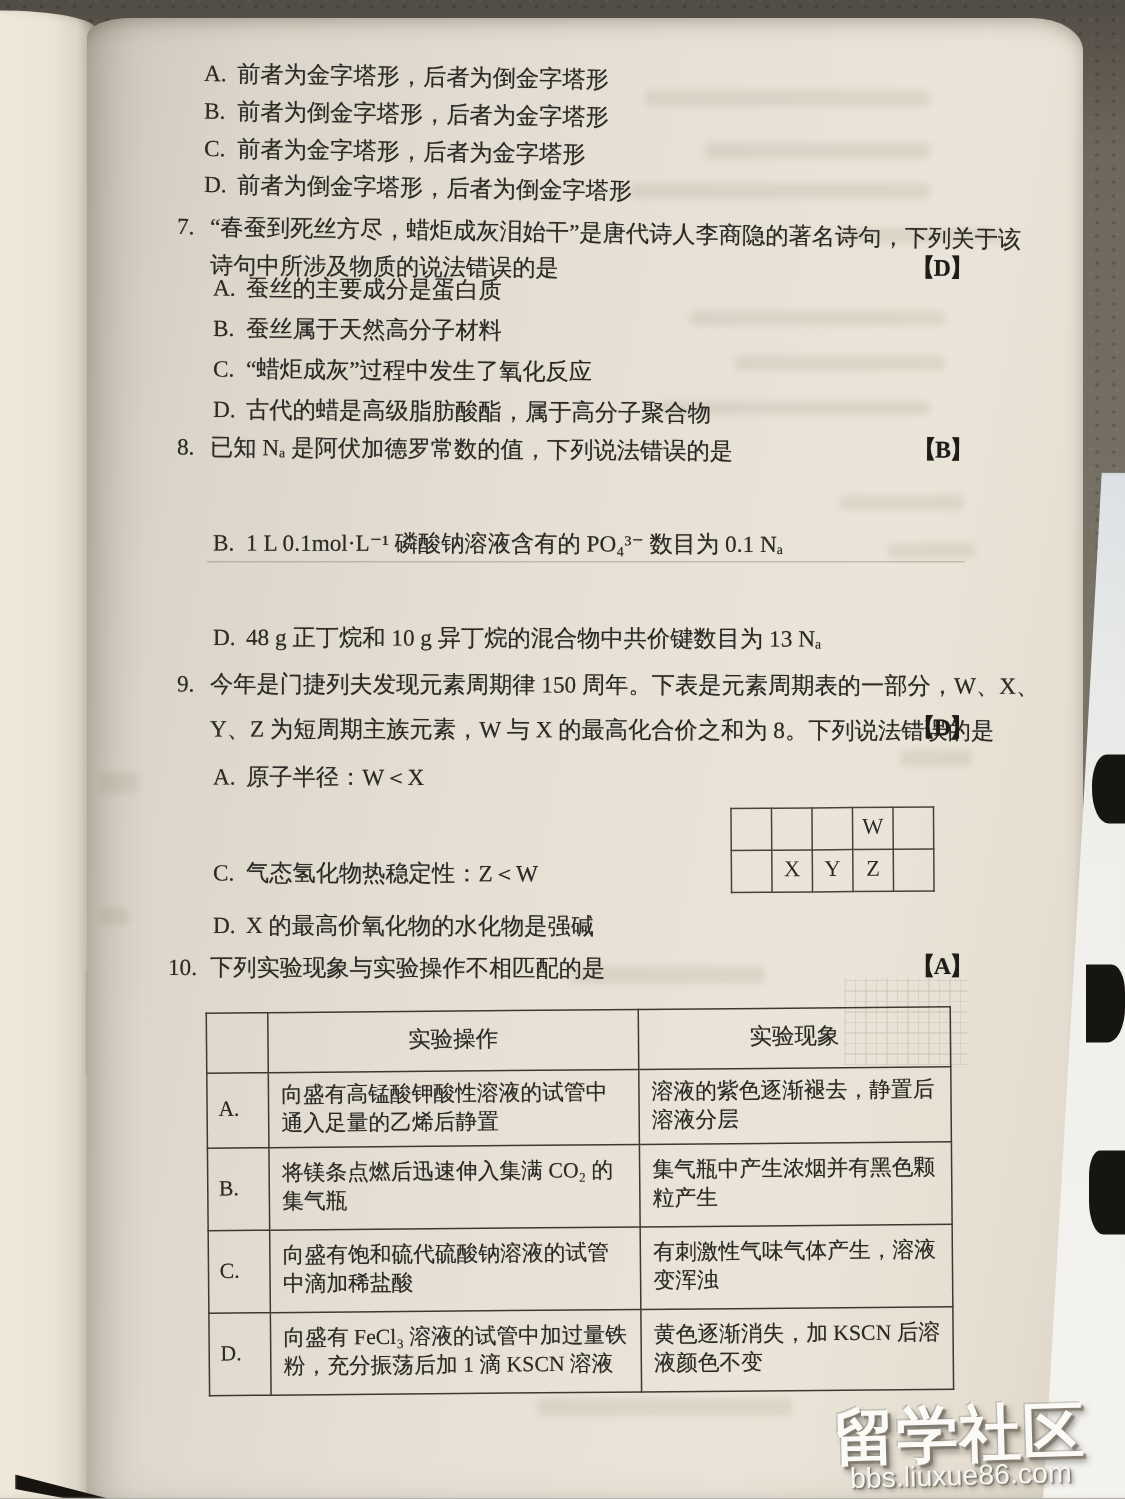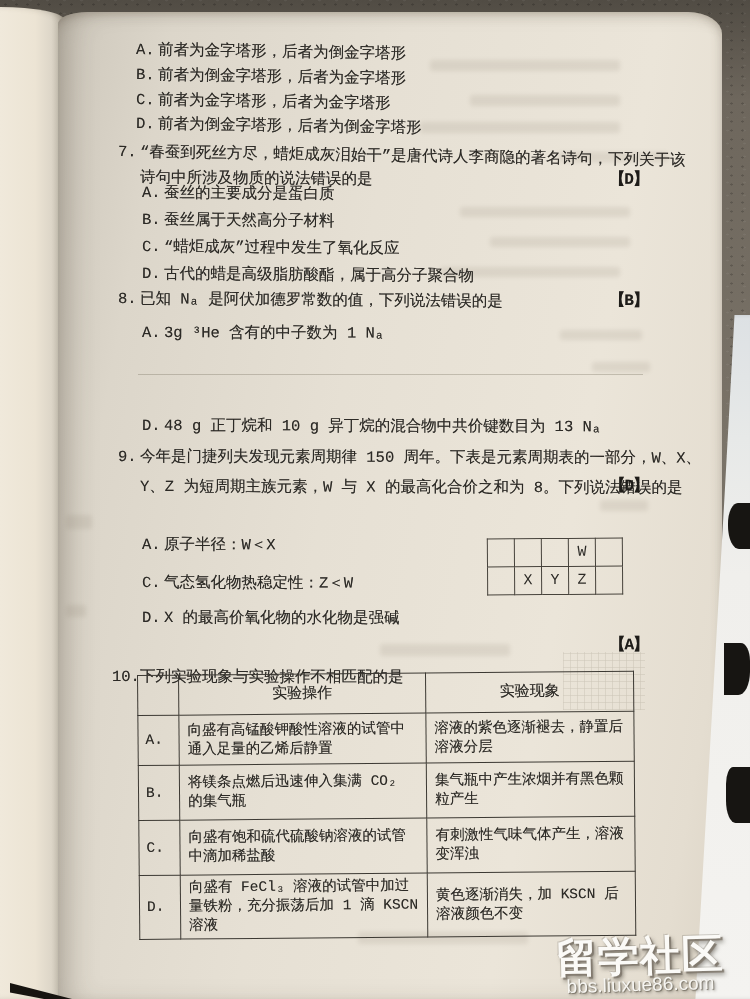--- a/index.html
+++ b/index.html
@@ -15,29 +15,29 @@
   .left-page{position:absolute;left:0;top:7px;width:64px;height:992px;
     background:linear-gradient(90deg,#f0e9db 0%,#ece4d4 55%,#ddd6c8 80%,#bdb6a8 96%,#a59e90 100%);
     border-top-right-radius:70px 14px;
     box-shadow:inset -5px 0 7px -3px rgba(70,60,45,.35);}
   .crease{position:absolute;left:58px;top:640px;width:2px;height:70px;background:rgba(75,65,50,.45);filter:blur(.6px);}
   
   .main-page{position:absolute;left:58px;top:12px;width:664px;height:987px;
     background:linear-gradient(100deg,#cdc7bb 0%,#dcd6ca 14%,#e6e0d4 42%,#ebe5d9 72%,#e4ddd0 92%,#dcd4c6 100%);
     border-top-left-radius:30px 12px;border-top-right-radius:34px 22px;
     box-shadow:inset 22px 0 34px -18px rgba(60,50,38,.38),inset -6px 0 12px -6px rgba(80,70,55,.28),inset 0 10px 14px -10px rgba(80,70,55,.35);}
-  .content{position:absolute;inset:0;color:#2c2a26;font-family:Liberation Mono, monospace;}
+  .content{position:absolute;inset:0;color:#2c2a26;}
   .ln{position:absolute;white-space:nowrap;font-size:15.5px;line-height:20px;
     text-shadow:0 0 .5px rgba(44,42,38,.55);}
   .tiltA{transform:rotate(.9deg);transform-origin:left center;}
   .tiltB{transform:rotate(.45deg);transform-origin:left center;}
   .tiltC{transform:rotate(.15deg);transform-origin:left center;}
   .letter{display:inline-block;width:22px;}
   .qnum{display:inline-block;width:22px;}
-  .qnum10{display:inline-block;width:28px;margin-top:31px;}
+  .qnum10{display:inline-block;width:28px;}
   .marker{position:absolute;right:0;top:-2px;font-weight:700;font-size:16px;color:#1e1c19;letter-spacing:-1px;}
   
   .ptable{position:absolute;left:429px;top:526px;border-collapse:collapse;transform:rotate(-.4deg);}
   .ptable td{width:26px;height:27px;border:1px solid #47433c;text-align:center;font-size:15px;color:#2c2a26;padding:0;}
   
   .etable{position:absolute;left:79px;top:663px;width:496px;border-collapse:collapse;table-layout:fixed;transform:rotate(-.5deg);transform-origin:left top;}
   .etable td,.etable th{border:1.2px solid #3c3933;color:#2c2a26;font-weight:normal;vertical-align:middle;
     font-size:14.5px;line-height:19px;padding:3px 8px;text-shadow:0 0 .5px rgba(44,42,38,.5);}
   .etable th{text-align:center;font-size:15px;height:33px;}
   .etable .lab{text-align:left;padding-left:7px;}
@@ -94,26 +94,26 @@
     <div class="ln tiltA" style="top:102px;left:78px"><span class="letter">D.</span><span>前者为倒金字塔形，后者为倒金字塔形</span></div>
 
     <div class="ln tiltA" style="top:130px;left:60px"><span class="qnum">7.</span><span>“春蚕到死丝方尽，蜡炬成灰泪始干”是唐代诗人李商隐的著名诗句，下列关于该</span></div>
     <div class="ln tiltB" style="top:156px;left:82px;width:508px"><span>诗句中所涉及物质的说法错误的是</span><span class="marker">【D】</span></div>
     <div class="ln tiltB" style="top:171px;left:84px"><span class="letter">A.</span><span>蚕丝的主要成分是蛋白质</span></div>
     <div class="ln tiltB" style="top:198px;left:84px"><span class="letter">B.</span><span>蚕丝属于天然高分子材料</span></div>
     <div class="ln tiltB" style="top:225px;left:84px"><span class="letter">C.</span><span>“蜡炬成灰”过程中发生了氧化反应</span></div>
     <div class="ln tiltB" style="top:252px;left:84px"><span class="letter">D.</span><span>古代的蜡是高级脂肪酸酯，属于高分子聚合物</span></div>
 
     <div class="ln tiltB" style="top:277px;left:60px;width:530px"><span class="qnum">8.</span><span>已知 Nₐ 是阿伏加德罗常数的值，下列说法错误的是</span><span class="marker">【B】</span></div>
-    <div class="ln tiltC" style="top:311px;left:84px"><span class="letter">A.</span><span>3g ³He 含有的中子数为 1 Nₐ</span></div>
+    <div class="ln tiltC" style="top:341px;left:84px"><span class="letter">B.</span><span>1 L 0.1mol·L⁻¹ 磷酸钠溶液含有的 PO₄³⁻ 数目为 0.1 Nₐ</span></div>
     <div class="ln tiltC" style="top:404px;left:84px"><span class="letter">D.</span><span>48 g 正丁烷和 10 g 异丁烷的混合物中共价键数目为 13 Nₐ</span></div>
 
     <div class="ln tiltC" style="top:435px;left:60px"><span class="qnum">9.</span><span>今年是门捷列夫发现元素周期律 150 周年。下表是元素周期表的一部分，W、X、</span></div>
     <div class="ln tiltC" style="top:465px;left:82px;width:508px"><span>Y、Z 为短周期主族元素，W 与 X 的最高化合价之和为 8。下列说法错误的是</span><span class="marker">【D】</span></div>
-    <div class="ln tiltC" style="top:523px;left:84px"><span class="letter">A.</span><span>原子半径：W＜X</span></div>
+    <div class="ln tiltC" style="top:497px;left:84px"><span class="letter">A.</span><span>原子半径：W＜X</span></div>
     <div class="ln tiltC" style="top:596px;left:84px"><span class="letter">D.</span><span>X 的最高价氧化物的水化物是强碱</span></div>
     <div class="ln tiltC" style="top:561px;left:84px"><span class="letter">C.</span><span>气态氢化物热稳定性：Z＜W</span></div>
 
     <table class="ptable">
       <tbody>
           <tr>
         <td></td>
         <td></td>
         <td></td>
         <td>W</td>

